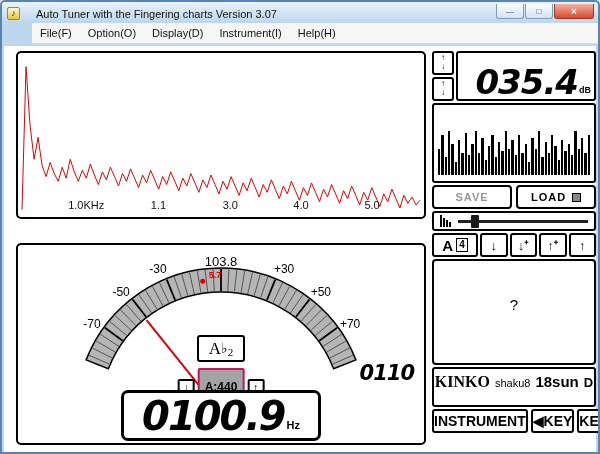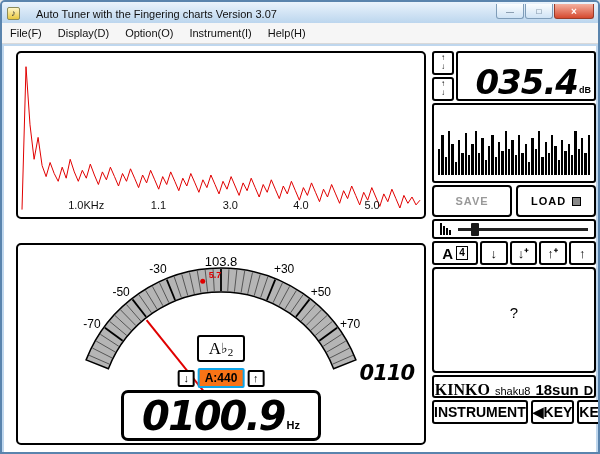--- a/index.html
+++ b/index.html
@@ -18,21 +18,21 @@
   .title { font-size:11px; color:#111; margin-left:16px; flex:1; white-space:nowrap; overflow:hidden; }
   .win-controls { display:flex; align-self:flex-start; }
   .win-btn { width:28px; height:15px; border:1px solid #7f9db9; border-top:none;
              border-radius:0 0 3px 3px; display:flex; align-items:center; justify-content:center;
              font-size:8px; color:#36506b; background:linear-gradient(#fbfdfe,#cfe3f5); margin-left:1px; }
   .win-btn.close { width:40px; background:linear-gradient(#f5b1a0,#d5492f); color:#fff;
                    font-size:10px; font-weight:bold; border-color:#9a3b28; }
 
   
   .menubar { height:21px; background:#f6f6f6; border-bottom:1px solid #d9d9d9;
-             display:flex; align-items:center; font-size:11px; color:#111; }
+             display:flex; align-items:center; font-size:11px; color:#111;margin-left:30px; }
   .menu-item { padding:3px 8px; }
 
   
   .content { position:absolute; left:2px; right:2px; top:44px; bottom:0; background:#fff; }
 
   .panel { position:absolute; border:2px solid #000; border-radius:5px; background:#fff; }
   #spectrum-panel { left:12px; top:5px; width:410px; height:168px; overflow:hidden; }
   #meter-panel   { left:12px; top:197px; width:410px; height:202px; overflow:hidden; }
 
   #spectrum-svg { position:absolute; inset:0; }
@@ -50,22 +50,22 @@
   .note-box { position:absolute; left:50%; top:90px; transform:translateX(-50%); width:48px; height:27px;
               border:2px solid #000; border-radius:3px; background:#fff; display:flex; align-items:center;
               justify-content:center; font-family:"Liberation Serif",serif; }
   .note-letter { font-size:17px; }
   .note-acc { font-size:14px; }
   .note-oct { font-size:11px; align-self:flex-end; margin-bottom:2px; }
   .pitch-row { position:absolute; left:50%; top:123px; transform:translateX(-50%);
                display:flex; align-items:center; gap:3px; }
   .pitch-btn { width:17px; height:17px; border:2px solid #000; border-radius:2px; background:#fff;
                display:flex; align-items:center; justify-content:center; font-size:11px; font-weight:bold; }
-  .pitch-ref { border:2px solid #0ea5e9; border-radius:2px; padding:1px 5px; font-size:12px;
-               font-weight:bold; background:#f97316; }
+  .pitch-ref { border:2px solid #be185d; border-radius:2px; padding:10px 5px; font-size:12px;
+               font-weight:bold; background:#a3a3a3; }
   .freq-box { position:absolute; left:50%; top:145px; transform:translateX(-50%); width:200px; height:51px;
               border:3px solid #000; border-radius:7px; background:#fff; display:flex; align-items:flex-end;
               justify-content:center; padding-bottom:3px; }
   .freq-value { font-size:40px; line-height:0.92; letter-spacing:-2px; }
   .freq-unit { font-size:11px; font-weight:bold; margin:0 0 4px 2px; }
 
   
   .right-col { position:absolute; left:428px; top:5px; width:164px; display:flex;
                flex-direction:column; gap:2px; }
   .db-row { display:flex; height:50px; }
@@ -82,21 +82,21 @@
                  position:relative; overflow:hidden; }
   #level-bars { position:absolute; left:4px; right:4px; bottom:6px; height:46px;
                 display:flex; align-items:flex-end; gap:1px; }
   .lvl-bar { flex:1; background:#000; }
 
   .transport-row { display:flex; gap:2px; height:23px; }
   .t-btn { flex:1; border:1px solid #666; border-radius:2px; background:#fff; display:flex;
            align-items:center; justify-content:center; gap:2px; font-size:9px; font-weight:bold; }
   .clear-btn { flex-direction:column; gap:0; font-size:8px; line-height:1.05; }
 
-  .saveload-row { display:flex; gap:4px; height:32px; }
+  .saveload-row { display:flex; gap:4px; height:24px; }
   .save-btn, .load-btn { flex:1; border:2px solid #000; border-radius:4px; background:#fff;
                          font-weight:bold; font-size:11px; letter-spacing:1px; display:flex;
                          align-items:center; justify-content:center; }
   .save-btn { color:#999; }
   .load-icon { width:9px; height:9px; border:1px solid #000; background:#888; margin-left:6px; }
 
   .slider-box { height:20px; border:2px solid #000; border-radius:3px; background:#fff;
                 display:flex; align-items:center; padding:0 6px; }
   .eq { display:flex; align-items:flex-end; gap:1px; margin-right:7px; }
   .eq i { display:block; width:2px; background:#000; }
@@ -109,21 +109,21 @@
   .anote-btn { width:46px; border:2px solid #000; border-radius:3px; background:#fff; display:flex;
                align-items:center; justify-content:center; gap:3px; font-weight:bold; }
   .anote-letter { font-size:15px; }
   .anote-oct { font-size:10px; border:1px solid #000; padding:0 2px; line-height:1.25; }
   .arrow-btn { flex:1; border:2px solid #000; border-radius:3px; background:#fff; display:flex;
                align-items:center; justify-content:center; font-size:13px; font-weight:bold; }
 
   .fingering-panel { height:106px; border:2px solid #000; border-radius:4px; background:#fff; position:relative; }
   .q-mark { position:absolute; left:50%; top:42%; transform:translate(-50%,-50%); font-size:15px; }
 
-  .brand-row { height:23px; border:2px solid #000; border-radius:3px; background:#fff; display:flex;
+  .brand-row { height:40px; border:2px solid #000; border-radius:3px; background:#fff; display:flex;
                align-items:baseline; justify-content:center; gap:5px; padding-top:4px; }
   .brand-name { font-family:"Liberation Serif",serif; font-weight:bold; font-size:16px; }
   .brand-model { font-size:11px; }
   .brand-length { font-size:15px; font-weight:bold; }
   .brand-key { font-size:13px; font-weight:bold; }
 
   .bottom-row { display:flex; gap:3px; height:24px; }
   .b-btn { border:2px solid #000; border-radius:3px; background:#fff; font-size:14px; font-weight:bold;
            display:flex; align-items:center; justify-content:center; }
   .b-btn.instrument { flex:1.9; }
@@ -139,22 +139,22 @@
     <span class="title">Auto Tuner with the Fingering charts  Version 3.07</span>
     <div class="win-controls">
       <div class="win-btn">—</div>
       <div class="win-btn">□</div>
       <div class="win-btn close">×</div>
     </div>
   </div>
 
   <div class="menubar">
     <span class="menu-item">File(F)</span>
+    <span class="menu-item">Option(O)</span>
     <span class="menu-item">Display(D)</span>
-    <span class="menu-item">Option(O)</span>
     <span class="menu-item">Instrument(I)</span>
     <span class="menu-item">Help(H)</span>
   </div>
 
   <div class="content">
 
     <div class="panel" id="spectrum-panel">
       <svg id="spectrum-svg" viewBox="0 0 406 184">
         <g id="spectrum-ticks" stroke="#555" stroke-width="1">
             <line x1="4" x2="4" y1="166" y2="169.5"></line>

